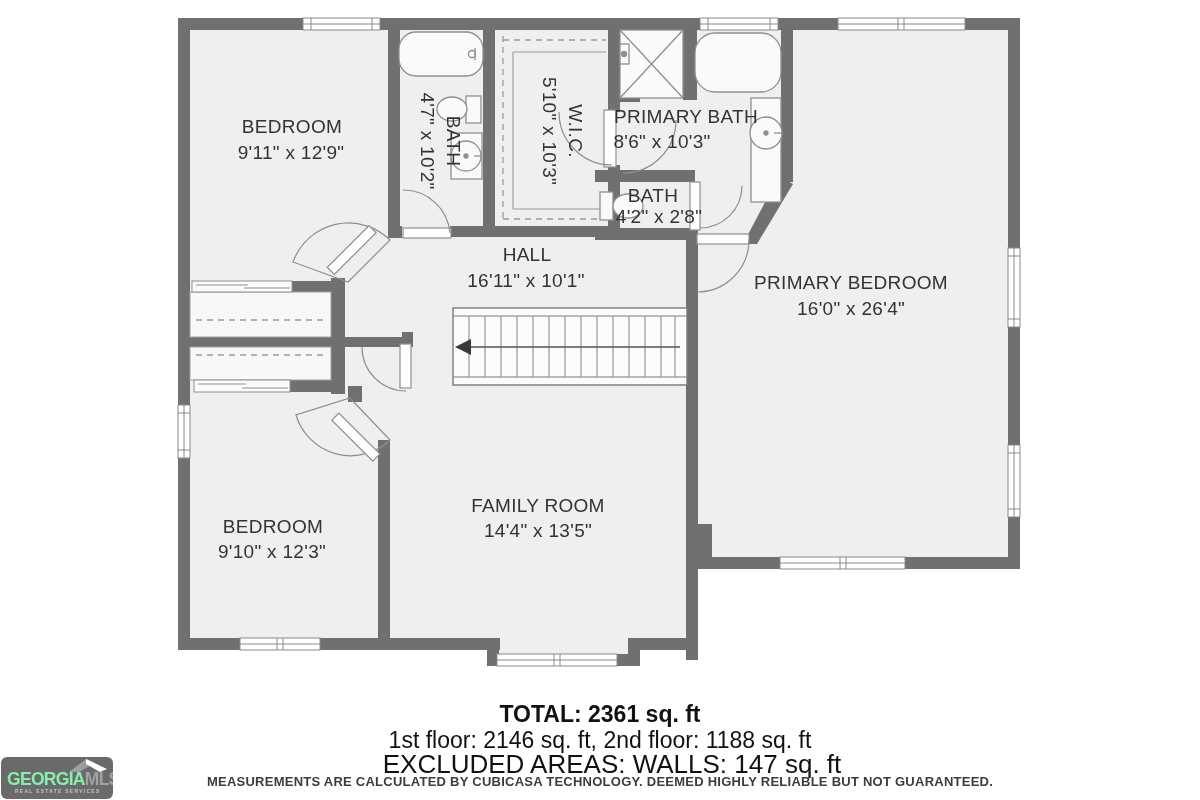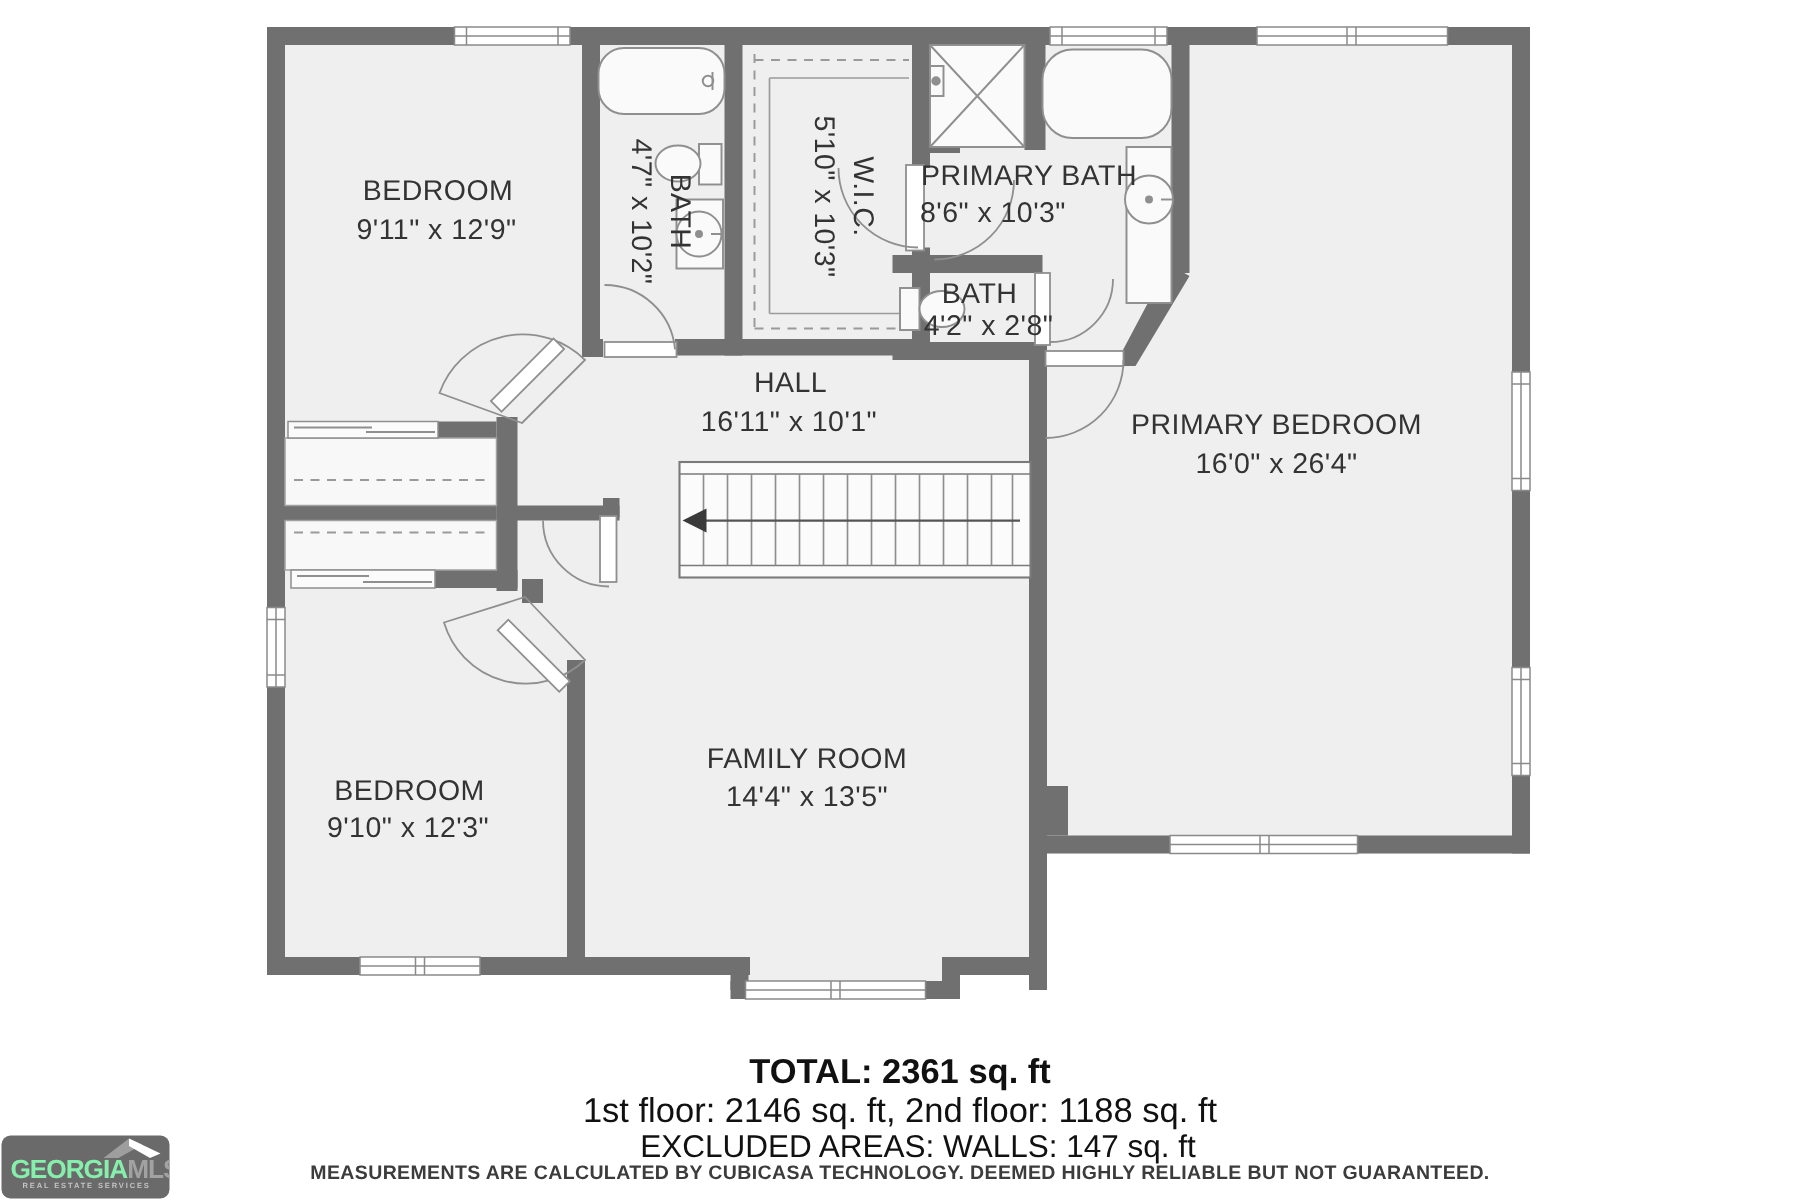--- a/index.html
+++ b/index.html
@@ -3,21 +3,21 @@
 <meta charset="utf-8">
 <style>
   html,body{margin:0;padding:0;background:#ffffff;width:1200px;height:800px;overflow:hidden;
     font-family:"Liberation Sans","DejaVu Sans",sans-serif;}
   .stage{position:relative;width:1200px;height:800px;background:#fff;}
   svg{position:absolute;left:0;top:0;}
   svg text{fill:#333333;font-family:"Liberation Sans","DejaVu Sans",sans-serif;font-size:19px;letter-spacing:.3px;}
   .summary{position:absolute;left:0;top:701px;width:1200px;text-align:center;color:#111;}
   .summary .l1{font-size:23px;font-weight:bold;line-height:27px;}
   .summary .l2{font-size:23px;line-height:25px;}
-  .summary .l3{font-size:21px;line-height:23px;padding-left:24px;}
+  .summary .l3{font-size:26px;line-height:23px;padding-left:24px;}
   .summary .l4{font-size:13px;line-height:12px;color:#3c3c3c;letter-spacing:.25px;font-weight:bold;}
   .logo{position:absolute;left:1px;top:757px;width:112px;height:42px;background:#6a6a6a;border-radius:6px;
     color:#fff;overflow:hidden;}
   .logo .row{position:absolute;left:6px;top:12px;white-space:nowrap;}
   .logo .brand1{font-size:17.5px;font-weight:bold;letter-spacing:-0.7px;color:#86efac;}
   .logo .brand2{font-size:17.5px;font-weight:bold;letter-spacing:-0.7px;color:#a2a2a2;}
   .logo .tag{position:absolute;left:14px;top:31px;font-size:5px;letter-spacing:1.25px;color:#c4c4c4;font-weight:bold;}
   .logo svg.roof{position:absolute;left:66px;top:1px;}
 </style>
 </head>

